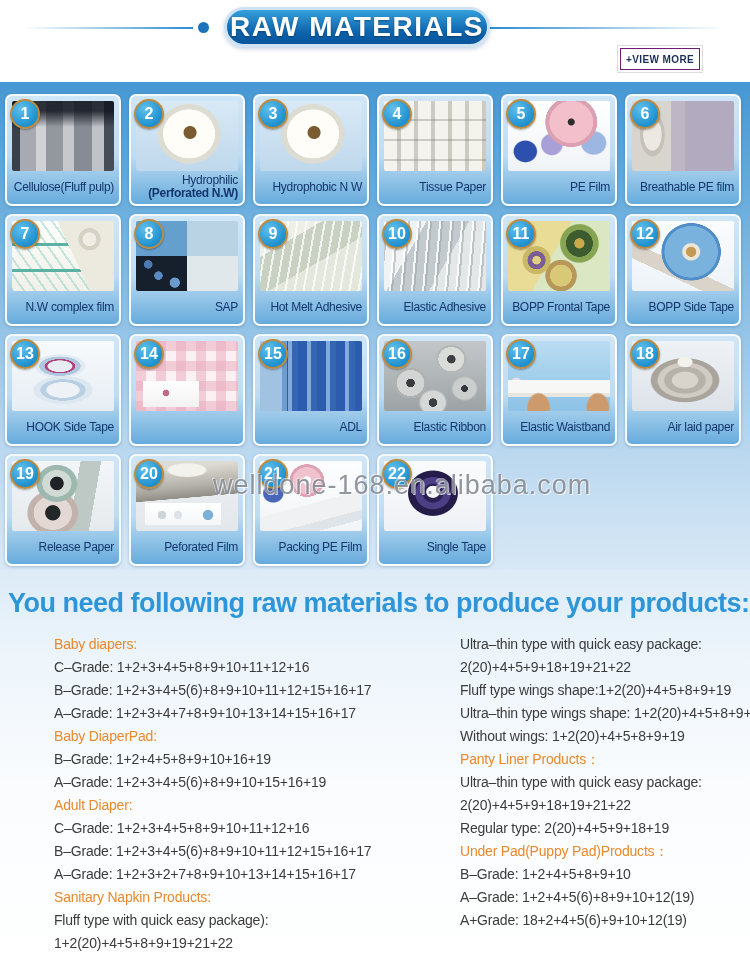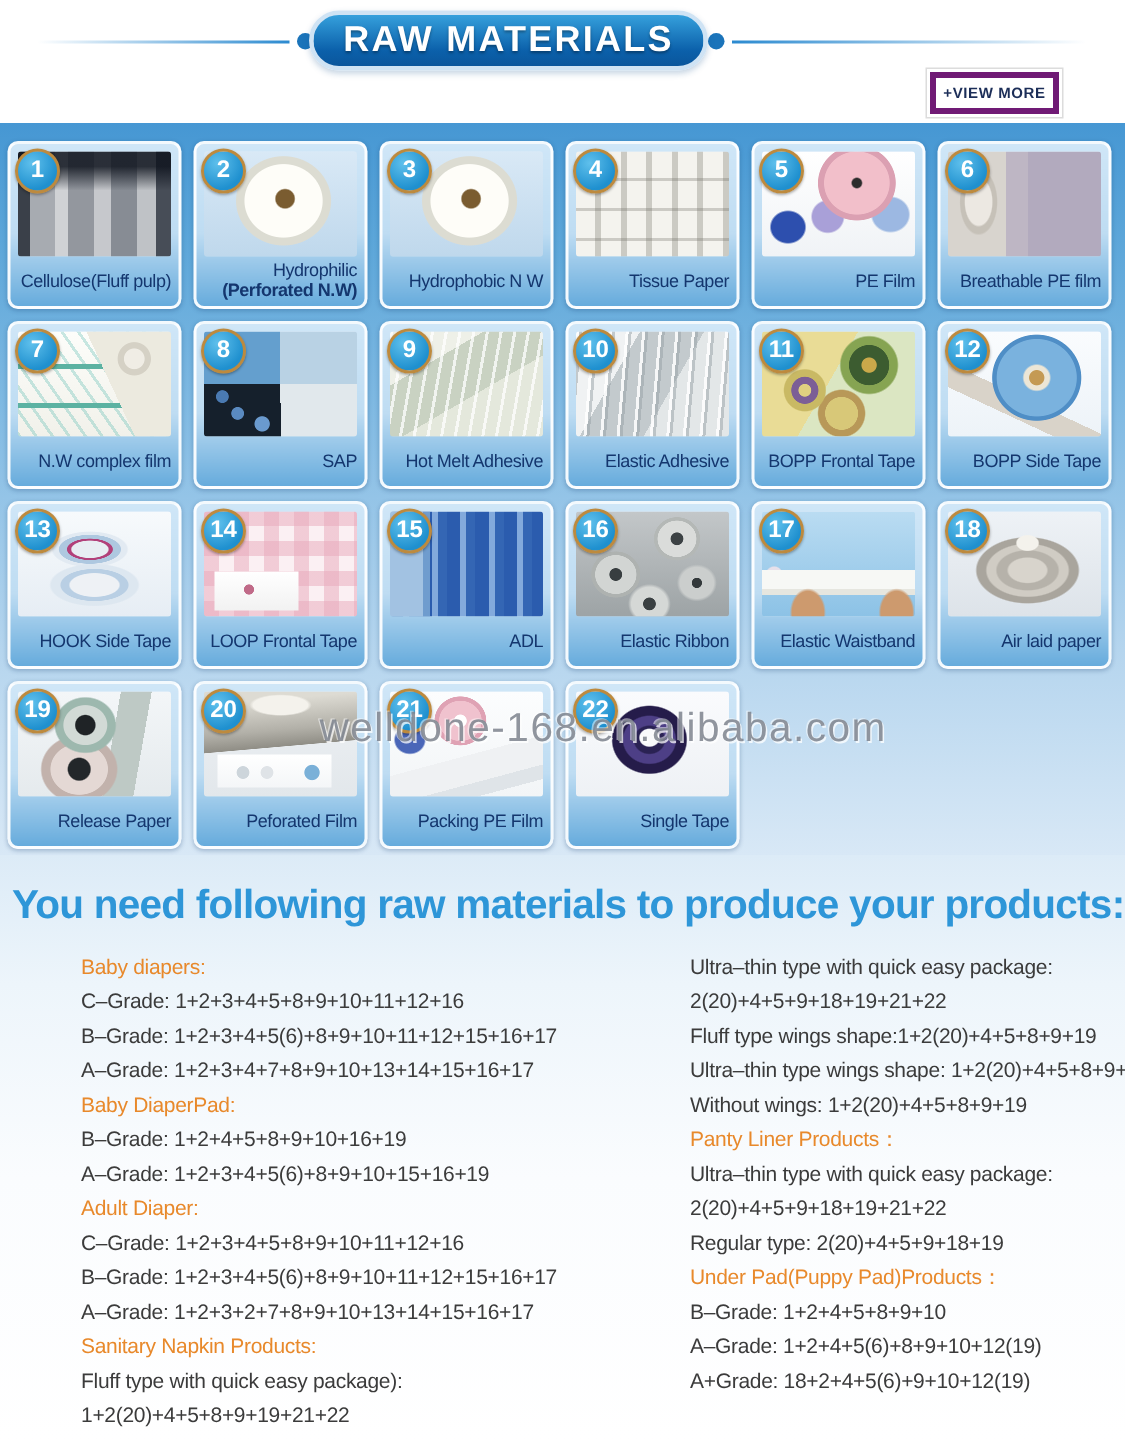--- a/index.html
+++ b/index.html
@@ -6,25 +6,25 @@
   body{width:750px;font-family:"Liberation Sans","DejaVu Sans",sans-serif;background:#fff;}
   .page{position:relative;width:750px;height:961px;overflow:hidden;background:#fff;}
 
   
   .hdr{position:relative;height:82px;background:#fff;}
   .hline{position:absolute;top:27px;height:2px;}
   .hline.l{left:25px;width:168px;background:linear-gradient(90deg,rgba(43,138,208,0),#2b8ad0);}
   .hline.r{left:488px;width:236px;background:linear-gradient(90deg,#2b8ad0,rgba(43,138,208,0));}
   .hdot{position:absolute;top:22px;width:11px;height:11px;border-radius:50%;background:#1b74ba;}
   .hdot.l{left:198px;} .hdot.r{left:472px;}
-  .pill{position:absolute;left:206px;top:7px;width:266px;height:40px;border-radius:21px;box-sizing:border-box;
+  .pill{position:absolute;left:224px;top:7px;width:266px;height:40px;border-radius:21px;box-sizing:border-box;
         background:linear-gradient(180deg,#35a0dc,#0b60aa 70%,#0a569c);border:3px solid #cfe3f4;
-        display:flex;align-items:center;justify-content:center;color:#fff;font-weight:bold;font-size:24px;
+        display:flex;align-items:center;justify-content:center;color:#fff;font-weight:bold;font-size:28px;
         letter-spacing:1.5px;text-shadow:0 1px 2px rgba(0,0,0,.35);box-shadow:0 2px 4px rgba(20,80,140,.25);}
-  .viewmore{position:absolute;left:620px;top:48px;width:78px;height:20px;background:#fff;border:4px solid #701a75;
+  .viewmore{position:absolute;left:620px;top:48px;width:78px;height:20px;background:#fff;border:1px solid #701a75;
         box-shadow:0 0 0 2px #fff,0 0 0 3px #dcdcdc;display:flex;align-items:center;justify-content:center;
         font-size:10px;font-weight:bold;color:#1c2e58;letter-spacing:.4px;cursor:pointer;}
 
   
   .grid{position:relative;background:linear-gradient(180deg,#4697d3 0,#5fa8da 18%,#8abfe5 45%,#b5d5ee 72%,#d8e8f6 100%);
         padding:12px 0 4px;}
   .row{display:flex;gap:8px;padding-left:5px;margin-bottom:8px;}
   .row:last-child{margin-bottom:0;}
   .tile{position:relative;width:116px;height:112px;border:2px solid rgba(255,255,255,.92);border-radius:7px;
         box-sizing:border-box;background:linear-gradient(180deg,#cfe6f7 0%,#bedcf2 55%,#66abdc 100%);
@@ -287,23 +287,20 @@
         <div class="photo t13"></div>
         <div class="cap">
             <span>HOOK Side Tape</span>
           </div>
       </div>
       <div class="tile">
         <div class="badge">
             <span>14</span>
           </div>
         <div class="photo t14"></div>
-        <div class="cap">
-            <span>LOOP Frontal Tape</span>
-          </div>
       </div>
       <div class="tile">
         <div class="badge">
             <span>15</span>
           </div>
         <div class="photo t15"></div>
         <div class="cap">
             <span>ADL</span>
           </div>
       </div>

